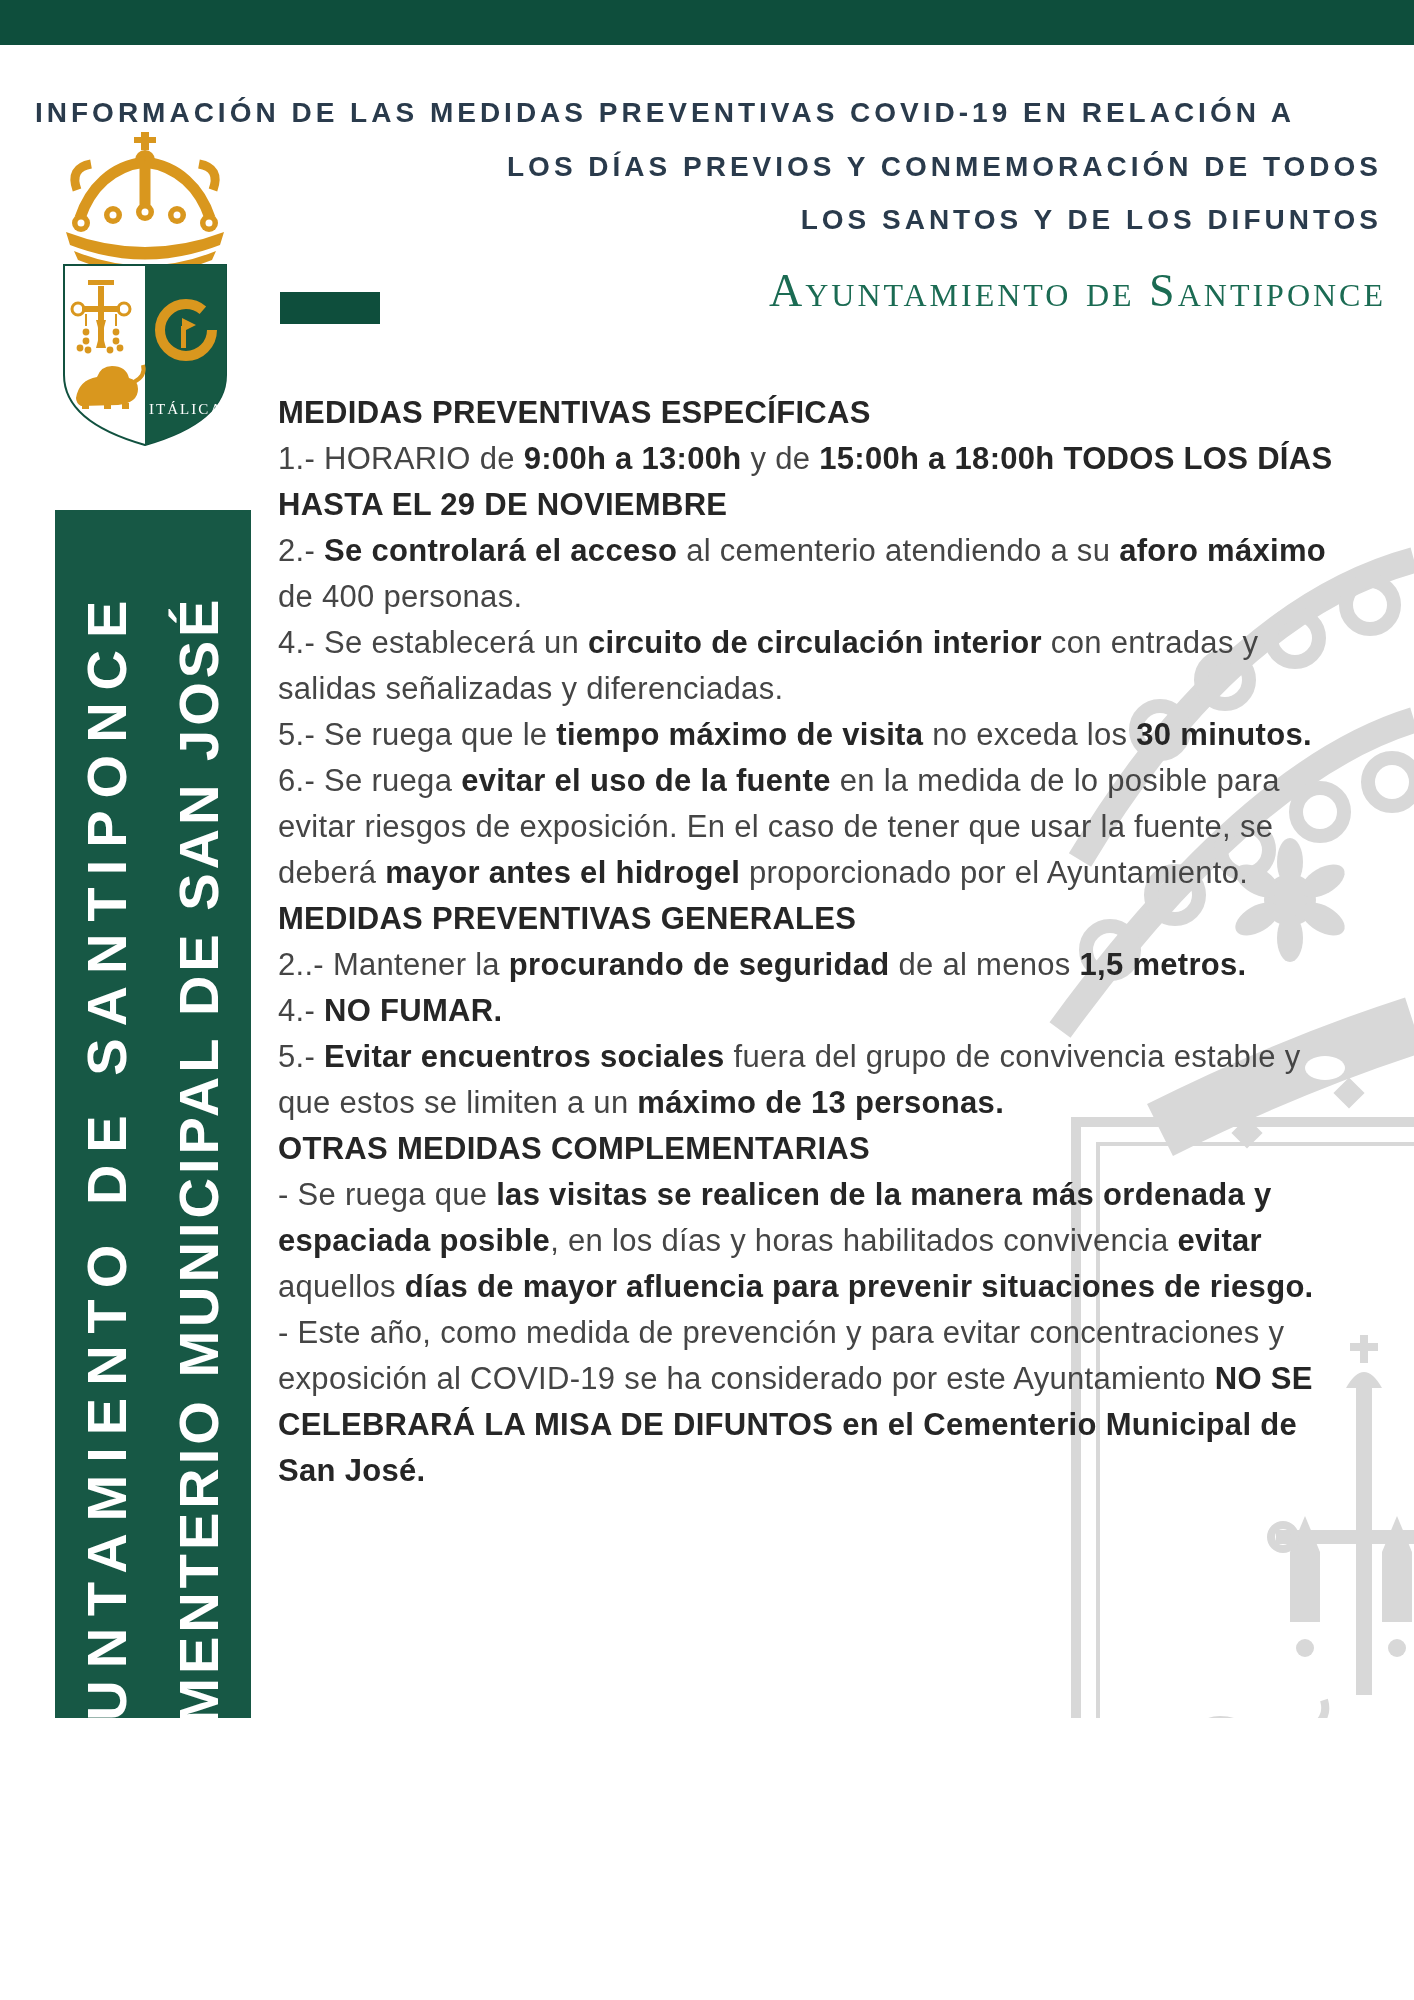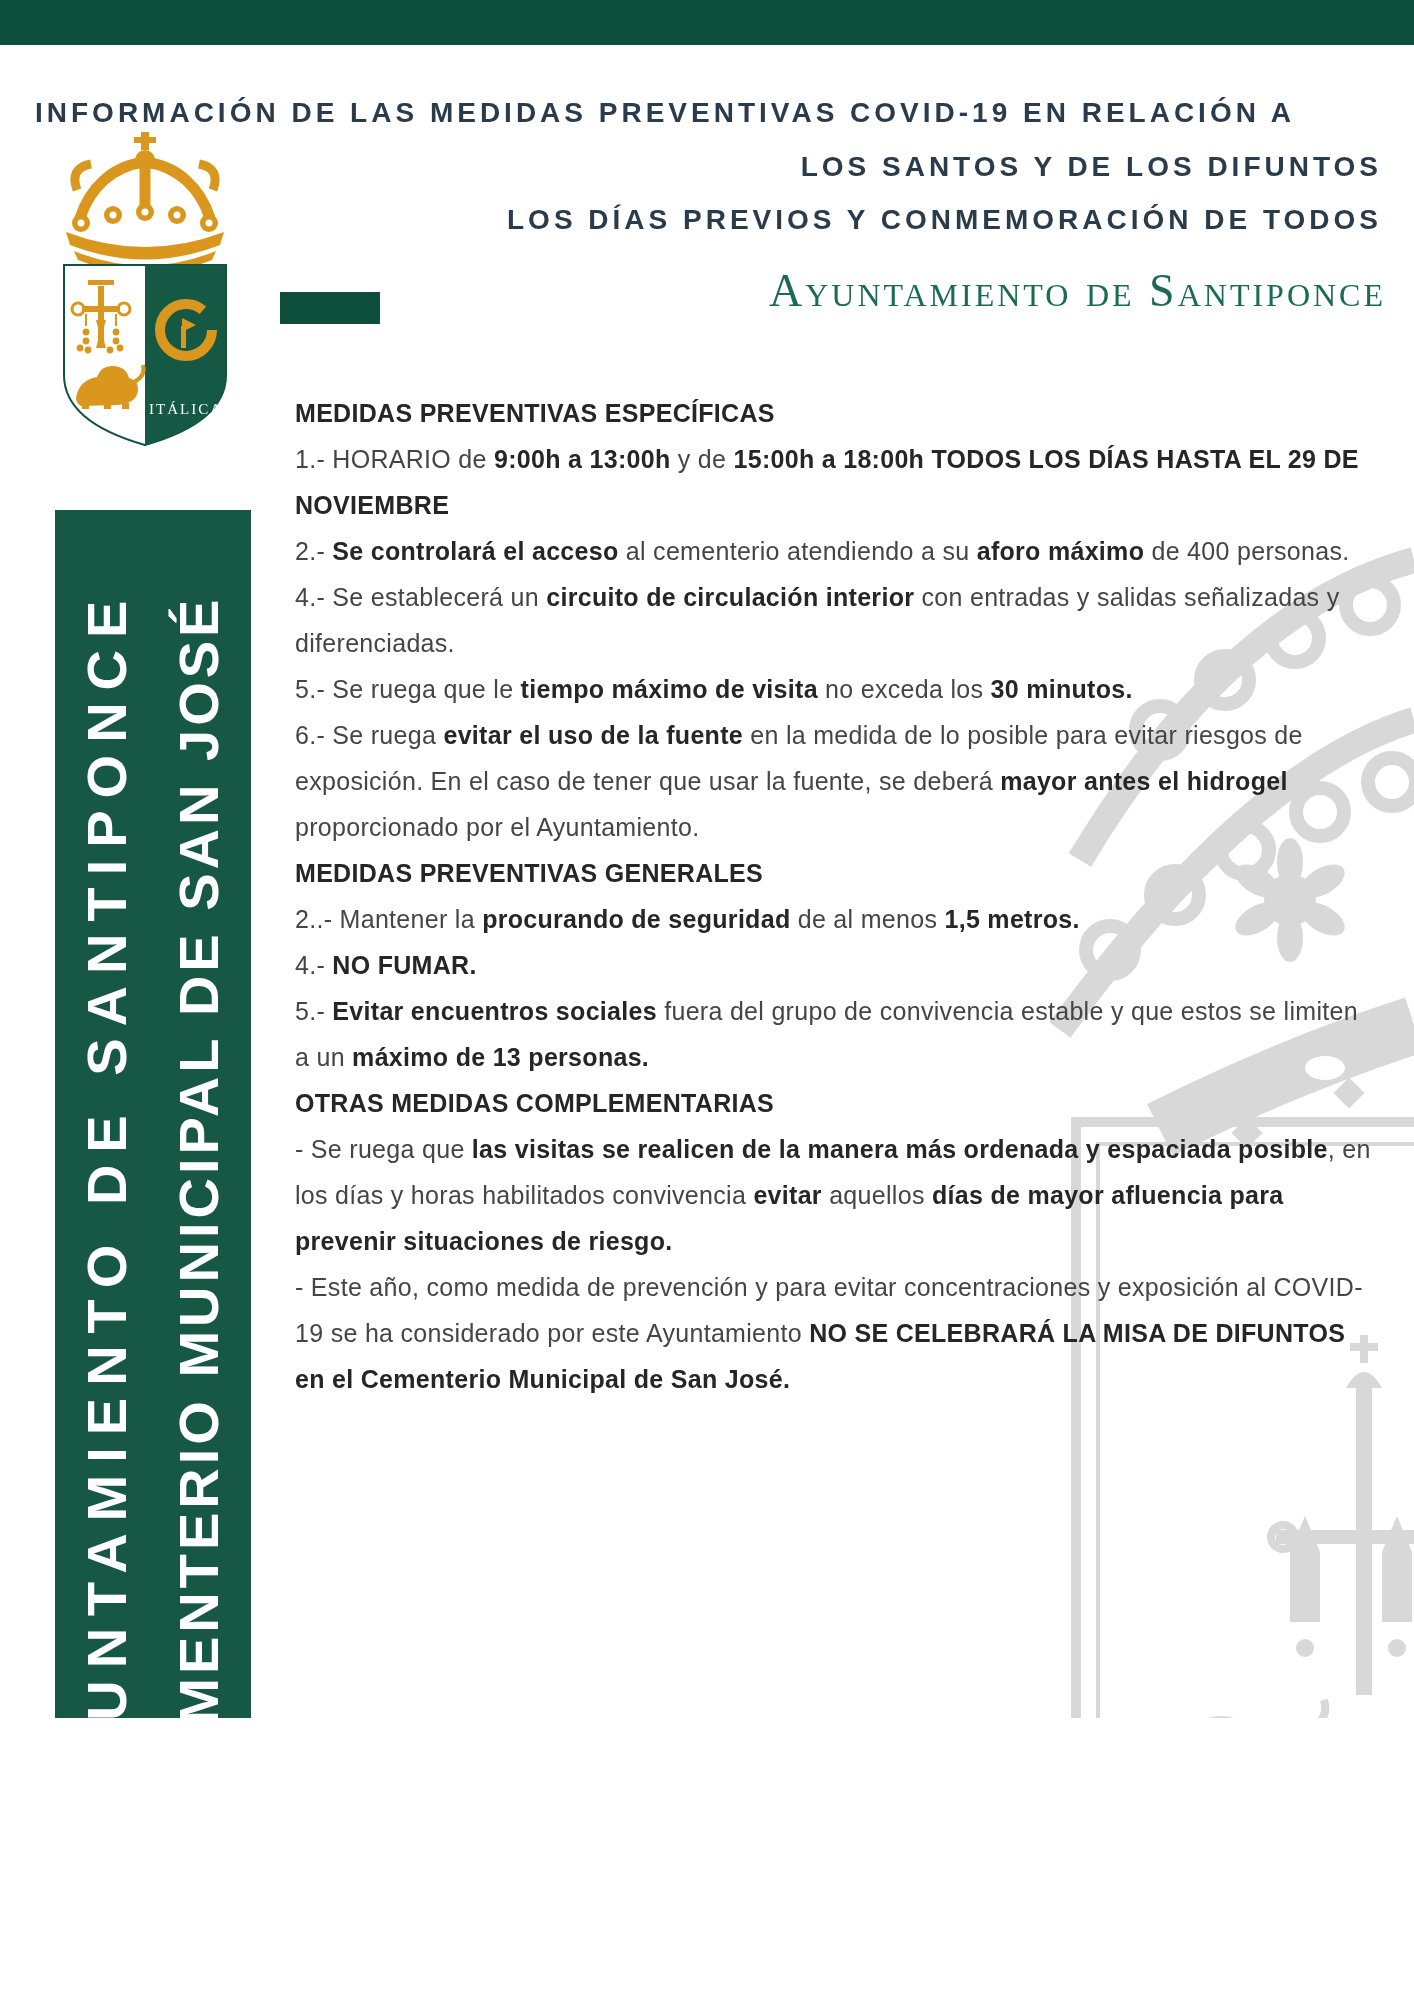--- a/index.html
+++ b/index.html
@@ -32,44 +32,44 @@
     font-size:46px;color:var(--org-green);letter-spacing:3px;white-space:nowrap;}
 
   .sidebar{position:absolute;left:55px;top:510px;width:196px;height:1386px;background:var(--sidebar-green);z-index:3;}
   .sidebar-inner{position:absolute;left:0;top:0;width:1386px;height:196px;
     transform:rotate(-90deg) translateX(-1386px);transform-origin:left top;
     display:flex;flex-direction:column;justify-content:center;}
   .sidebar-line{color:#fff;font-weight:bold;text-align:center;white-space:nowrap;line-height:92px;}
   .sb1{font-size:56px;letter-spacing:12px;}
   .sb2{font-size:56px;letter-spacing:4px;}
 
-  .bodytext{position:absolute;left:295px;top:390px;width:1082px;z-index:2;
-    color:var(--text-regular);font-size:25px;line-height:46px;letter-spacing:0.3px;}
+  .bodytext{position:absolute;left:278px;top:390px;width:1082px;z-index:2;
+    color:var(--text-regular);font-size:31px;line-height:46px;letter-spacing:0.3px;}
   .bodytext p{margin:0;}
   .bodytext b{color:var(--text-bold);}
   .bodytext p.hd{font-weight:bold;color:var(--text-bold);}
 
   .watermark{position:absolute;left:1040px;top:430px;z-index:1;}
   .f-gold{fill:var(--gold);}
   .s-gold{stroke:var(--gold);fill:none;}
   .f-green{fill:var(--shield-green);}
   .f-wm{fill:var(--watermark-gray);}
   .s-wm{stroke:var(--watermark-gray);fill:none;}
 </style>
 </head>
 <body>
 
 <div class="page">
 
   <div class="topbar"></div>
 
   <div class="title">
     <div class="tl1">INFORMACIÓN DE LAS MEDIDAS PREVENTIVAS COVID-19 EN RELACIÓN A</div>
+    <div>LOS DÍAS PREVIOS Y CONMEMORACIÓN DE TODOS</div>
     <div>LOS SANTOS Y DE LOS DIFUNTOS</div>
-    <div>LOS DÍAS PREVIOS Y CONMEMORACIÓN DE TODOS</div>
   </div>
 
   <svg class="logo" width="190" height="320" viewBox="0 0 190 320">
     <g>
       <rect class="f-gold" x="91" y="2" width="8" height="18"></rect>
       <rect class="f-gold" x="84" y="7" width="22" height="6"></rect>
       <circle class="f-gold" cx="95" cy="30" r="10"></circle>
       <path class="s-gold" d="M95,32 C62,36 40,58 30,88" stroke-width="11"></path>
       <path class="s-gold" d="M95,32 C128,36 150,58 160,88" stroke-width="11"></path>
       <path class="s-gold" d="M27,60 q-8,-22 14,-26" stroke-width="9"></path>

